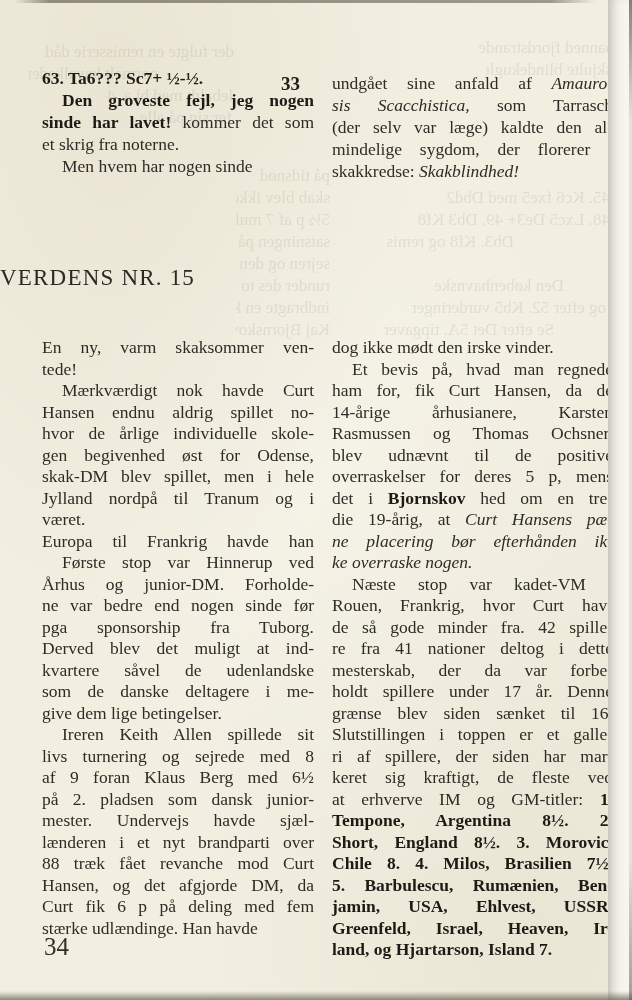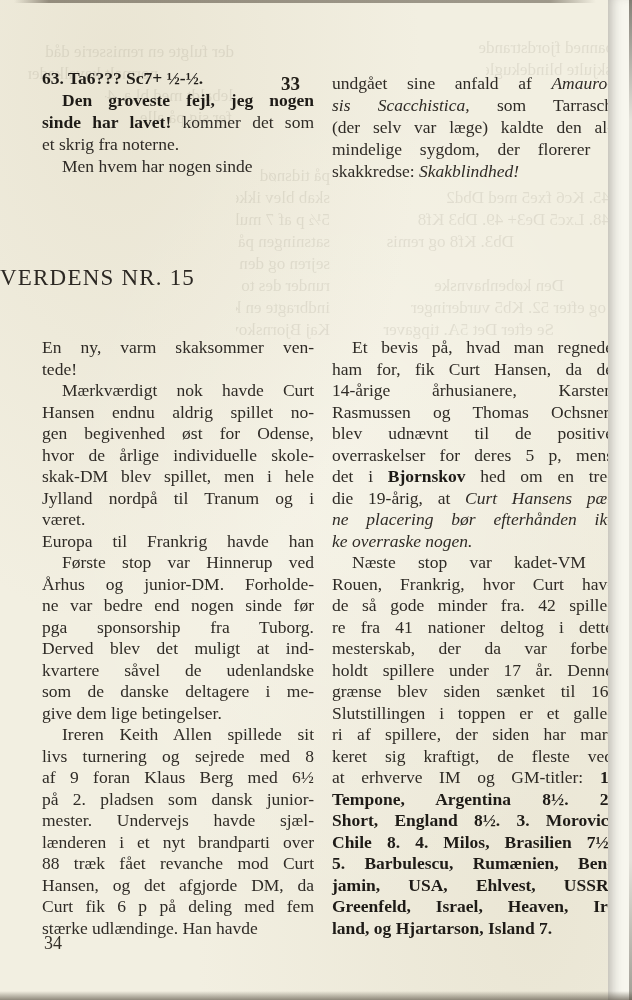--- a/index.html
+++ b/index.html
@@ -29,21 +29,21 @@
   
   .col{position:absolute;}
   .tline{text-align:justify;text-align-last:justify;text-justify:inter-word;
     font-size:17.5px;line-height:21.5px;hyphens:none;}
   .tline.last{text-align-last:left;}
   .tline.ind{text-indent:20px;}
   .b{font-weight:bold;color:#1e1b17;}
   .i{font-style:italic;}
   .intro .tline{line-height:22px;}
   .pageno-top{position:absolute;left:281px;top:44px;font-weight:bold;font-size:19px;color:#242019;margin-top:29px;}
-  .pageno-bottom{position:absolute;left:44px;top:933px;font-size:18px;color:#332f28;}
+  .pageno-bottom{position:absolute;left:44px;top:933px;font-size:25px;color:#332f28;}
   .heading{position:absolute;left:0;right:20px;top:265px;margin:0;text-align:left;
     font-size:23px;font-weight:normal;letter-spacing:1.2px;color:#2c2823;}
   .intro-left{left:42px;top:67px;width:272px;}
   .intro-right{left:332px;top:72px;width:281px;}
   .body-left{left:42px;top:337px;width:272px;}
   .body-right{left:332px;top:337px;width:281px;}
 </style>
 </head>
 <body>
 
@@ -88,22 +88,22 @@
       <div class="tline last"><span>skakkredse: </span><span class="i">Skakblindhed!</span></div>
     </div>
 
   <h1 class="heading">VERDENS NR. 15</h1>
 
   <div class="col body-left">
       <div class="tline"><span>En ny, varm skaksommer ven-</span></div>
       <div class="tline last"><span>tede!</span></div>
       <div class="tline ind"><span>Mærkværdigt nok havde Curt</span></div>
       <div class="tline"><span>Hansen endnu aldrig spillet no-</span></div>
+      <div class="tline"><span>hvor de årlige individuelle skole-</span></div>
       <div class="tline"><span>gen begivenhed øst for Odense,</span></div>
-      <div class="tline"><span>hvor de årlige individuelle skole-</span></div>
       <div class="tline"><span>skak-DM blev spillet, men i hele</span></div>
       <div class="tline"><span>Jylland nordpå til Tranum og i</span></div>
       <div class="tline last"><span>været.</span></div>
       <div class="tline"><span>Europa til Frankrig havde han</span></div>
       <div class="tline ind"><span>Første stop var Hinnerup ved</span></div>
       <div class="tline"><span>Århus og junior-DM. Forholde-</span></div>
       <div class="tline"><span>ne var bedre end nogen sinde før</span></div>
       <div class="tline"><span>pga sponsorship fra Tuborg.</span></div>
       <div class="tline"><span>Derved blev det muligt at ind-</span></div>
       <div class="tline"><span>kvartere såvel de udenlandske</span></div>
@@ -114,20 +114,21 @@
       <div class="tline"><span>af 9 foran Klaus Berg med 6½</span></div>
       <div class="tline"><span>på 2. pladsen som dansk junior-</span></div>
       <div class="tline"><span>mester. Undervejs havde sjæl-</span></div>
       <div class="tline"><span>lænderen i et nyt brandparti over</span></div>
       <div class="tline"><span>88 træk fået revanche mod Curt</span></div>
       <div class="tline"><span>Hansen, og det afgjorde DM, da</span></div>
       <div class="tline"><span>Curt fik 6 p på deling med fem</span></div>
       <div class="tline last"><span>stærke udlændinge. Han havde</span></div>
     </div>
   <div class="col body-right">
+      <div class="tline last"><span>dog ikke mødt den irske vinder.</span></div>
       <div class="tline ind"><span>Et bevis på, hvad man regnede</span></div>
       <div class="tline"><span>ham for, fik Curt Hansen, da de</span></div>
       <div class="tline"><span>14-årige århusianere, Karsten</span></div>
       <div class="tline"><span>Rasmussen og Thomas Ochsner,</span></div>
       <div class="tline"><span>blev udnævnt til de positive</span></div>
       <div class="tline"><span>overraskelser for deres 5 p, mens</span></div>
       <div class="tline"><span>det i </span><span class="b">Bjornskov</span><span> hed om en tre-</span></div>
       <div class="tline"><span>die 19-årig, at </span><span class="i">Curt Hansens pæ-</span></div>
       <div class="tline"><span class="i">ne placering bør efterhånden ik-</span></div>
       <div class="tline last"><span class="i">ke overraske nogen.</span></div>

